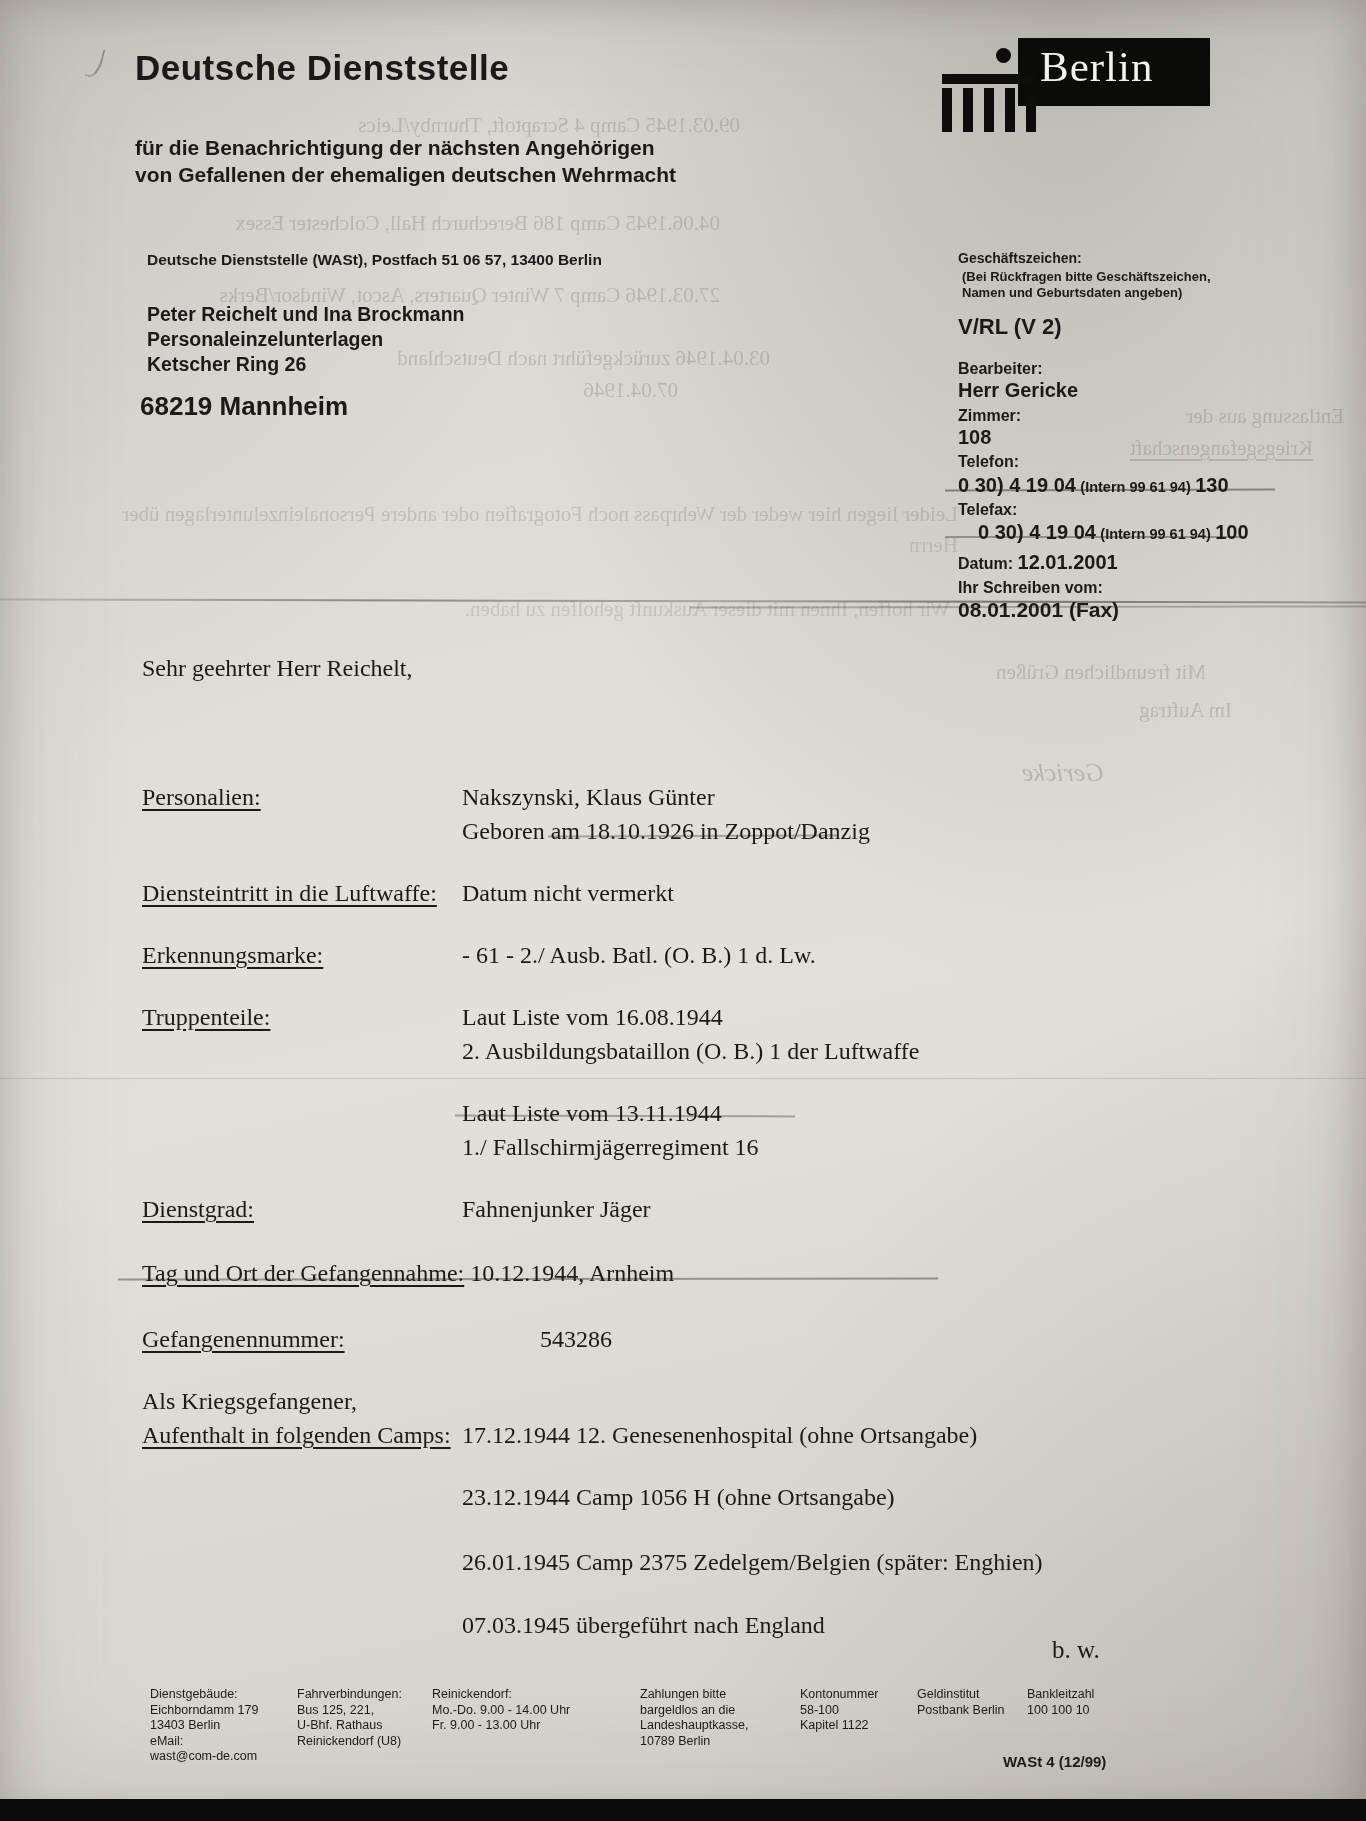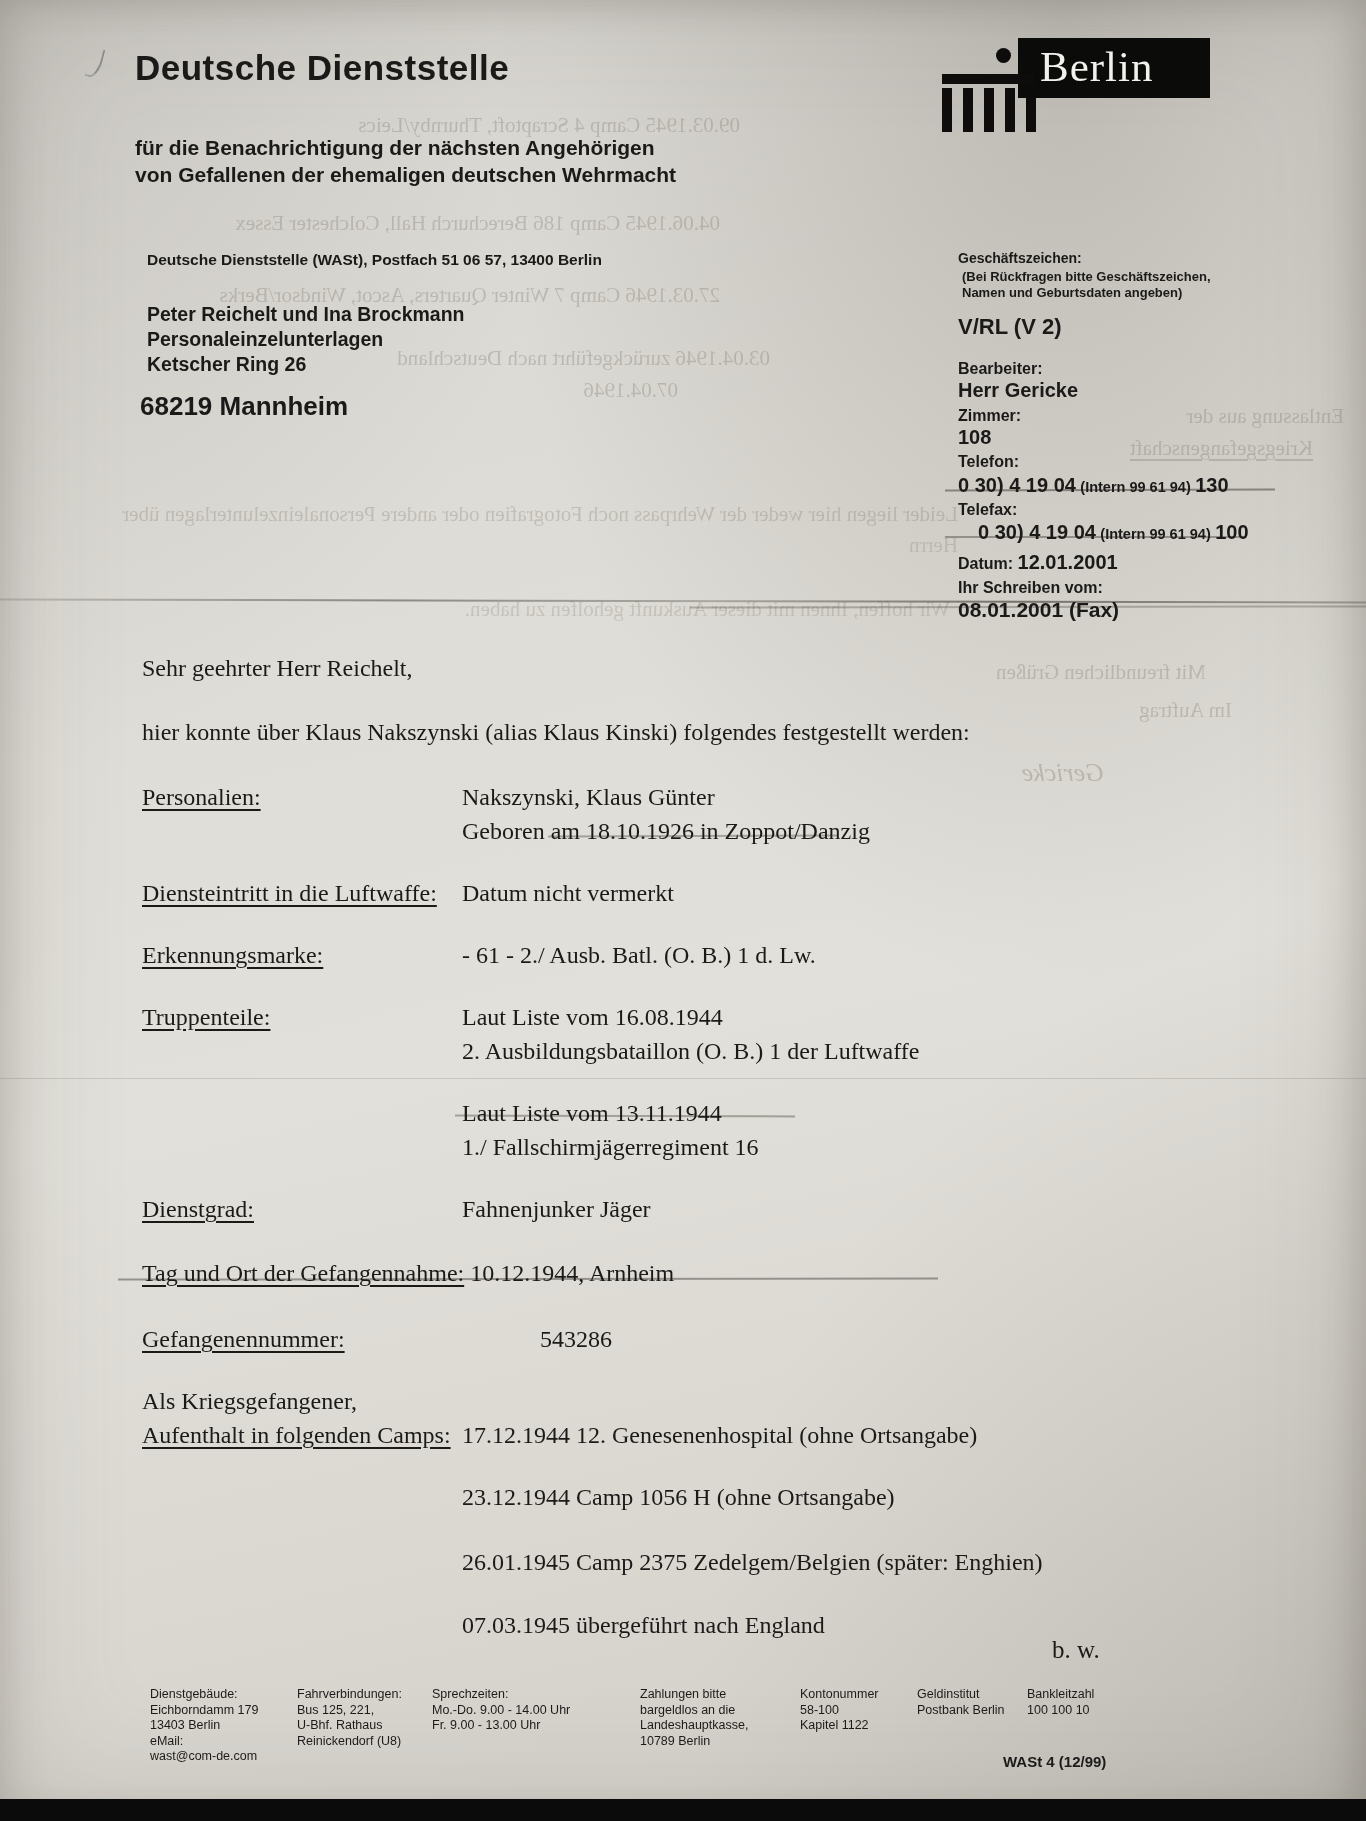--- a/index.html
+++ b/index.html
@@ -51,21 +51,21 @@
   <div class="crease" style="left:118px;top:1278px;width:820px;height:2px;background:rgba(60,54,48,.45);transform:rotate(-.08deg);"></div>
   <div class="crease" style="left:0;top:1078px;width:1366px;height:1px;background:rgba(60,54,48,.15);"></div>
 
   <div style="position:absolute;left:88px;top:48px;width:12px;height:28px;border-right:2.5px solid rgba(96,93,88,.55);border-bottom:2px solid rgba(96,93,88,.35);border-radius:0 0 70% 0;transform:rotate(14deg);"></div>
 
   <div class="t sans b" style="left:135px;top:48px;font-size:35px;letter-spacing:.5px;">Deutsche Dienststelle</div>
   <div class="t sans b" style="left:135px;top:163px;font-size:21px;">von Gefallenen der ehemaligen deutschen Wehrmacht</div>
   <div class="t sans b" style="left:135px;top:136px;font-size:21px;">für die Benachrichtigung der nächsten Angehörigen</div>
 
   <div style="position:absolute;left:940px;top:36px;width:280px;height:105px;">
-    <div class="logo-box" style="left:78px;top:2px;width:192px;height:60px;">
+    <div class="logo-box" style="left:78px;top:2px;width:192px;height:68px;">
       <span style="position:absolute;left:22px;top:4px;font-size:43px;letter-spacing:1px;">Berlin</span>
     </div>
     <div>
       <div class="gate" style="left:2px;top:38px;width:92px;height:10px;"></div>
       <div class="gate" style="left:56px;top:12px;width:15px;height:15px;border-radius:50%;"></div>
       <div class="gate" style="left:2px;top:52px;width:10px;height:44px;"></div>
       <div class="gate" style="left:23px;top:52px;width:10px;height:44px;"></div>
       <div class="gate" style="left:44px;top:52px;width:10px;height:44px;"></div>
       <div class="gate" style="left:65px;top:52px;width:10px;height:44px;"></div>
       <div class="gate" style="left:86px;top:62px;width:10px;height:34px;"></div>
@@ -99,21 +99,20 @@
     <span class="b" style="font-size:20px;">100</span>
   </div>
   <div class="t sans" style="left:958px;top:551px;">
     <span class="b" style="font-size:16px;">Datum:</span>
     <span class="b" style="font-size:20px;">12.01.2001</span>
   </div>
   <div class="t sans b" style="left:958px;top:579px;font-size:16px;">Ihr Schreiben vom:</div>
   <div class="t sans b" style="left:958px;top:598px;font-size:21px;">08.01.2001 (Fax)</div>
 
   <div class="t body-txt" style="left:142px;top:655px;">Sehr geehrter Herr Reichelt,</div>
-  <div class="t body-txt" style="left:142px;top:719px;">hier konnte über Klaus Nakszynski (alias Klaus Kinski) folgendes festgestellt werden:</div>
 
   <div class="t body-txt u" style="left:142px;top:784px;">Personalien:</div>
   <div class="t body-txt" style="left:462px;top:784px;">Nakszynski, Klaus Günter</div>
   <div class="t body-txt" style="left:462px;top:818px;">Geboren am 18.10.1926 in Zoppot/Danzig</div>
 
   <div class="t body-txt u" style="left:142px;top:880px;">Diensteintritt in die Luftwaffe:</div>
   <div class="t body-txt" style="left:462px;top:880px;">Datum nicht vermerkt</div>
 
   <div class="t body-txt u" style="left:142px;top:942px;">Erkennungsmarke:</div>
   <div class="t body-txt" style="left:462px;top:942px;">- 61 - 2./ Ausb. Batl. (O. B.) 1 d. Lw.</div>
@@ -150,21 +149,21 @@
     <div>eMail:</div>
     <div>wast@com-de.com</div>
   </div>
   <div class="footer-col" style="left:297px;top:1687px;">
     <div>Fahrverbindungen:</div>
     <div>Bus 125, 221,</div>
     <div>U-Bhf. Rathaus</div>
     <div>Reinickendorf (U8)</div>
   </div>
   <div class="footer-col" style="left:432px;top:1687px;">
-    <div>Sprechzeiten:</div>
+    <div>Reinickendorf:</div>
     <div>Mo.-Do. 9.00 - 14.00 Uhr</div>
     <div>Fr. 9.00 - 13.00 Uhr</div>
   </div>
   <div class="footer-col" style="left:640px;top:1687px;">
     <div>Zahlungen bitte</div>
     <div>bargeldlos an die</div>
     <div>Landeshauptkasse,</div>
     <div>10789 Berlin</div>
   </div>
   <div class="footer-col" style="left:800px;top:1687px;">

